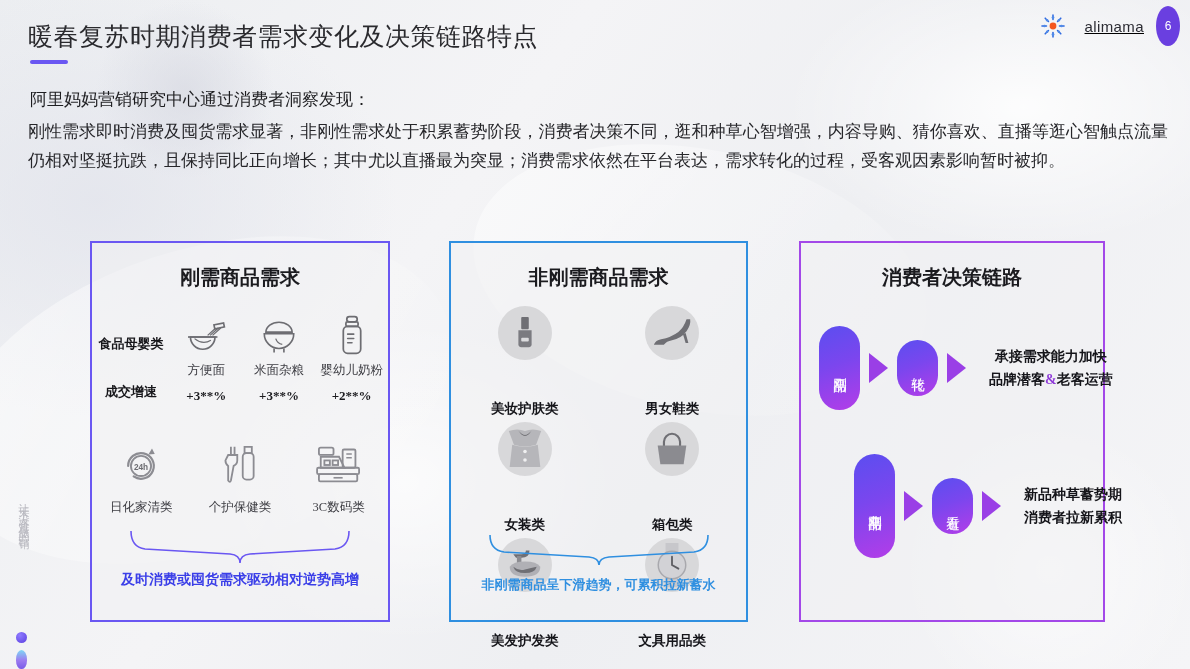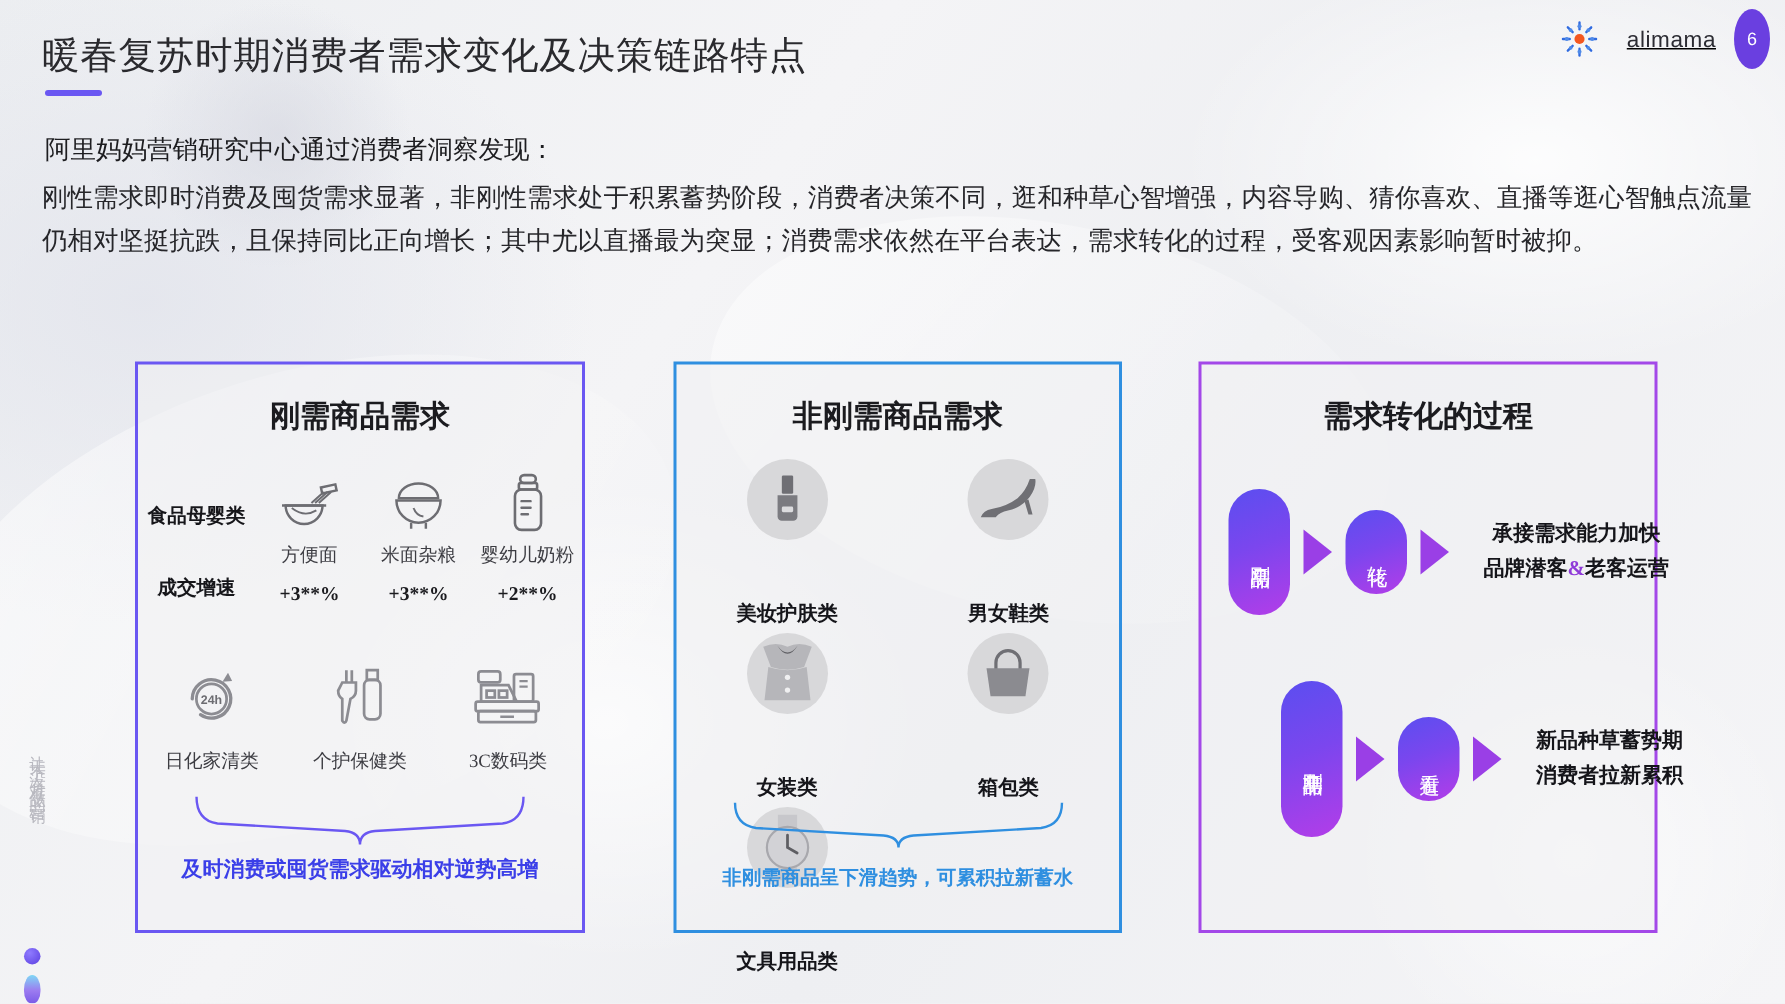--- a/index.html
+++ b/index.html
@@ -370,40 +370,51 @@
           <svg width="36" height="34" viewBox="0 0 40 38">
             <path d="M11 16 v-5 a9 9 0 0 1 18 0 v5" fill="none" stroke="#6f6f74" stroke-width="2.4"></path>
             <path d="M4 15 h32 l-3 21 h-26 z" fill="#8b8b90"></path>
           </svg>
         </div>
         <div class="nr-name">箱包类</div>
       </div>
 
       <div class="nr-cell">
         <div class="nr-circle">
+          <svg width="42" height="36" viewBox="0 0 46 40">
+            <path d="M10 8 h9 q5 0 5 -4 h4 q0 8 -9 8 h-6 z" fill="#6f6f74"></path>
+            <rect x="14" y="10" width="5" height="8" fill="#8b8b90"></rect>
+            <path d="M6 22 q4 -6 17 -6 q13 0 17 6 q0 11 -17 11 q-17 0 -17 -11 z" fill="#b0b0b5"></path>
+            <path d="M10 22 q6 5 13 3 q7 -2 13 -3 q-2 7 -13 7 q-11 0 -13 -7 z" fill="#6f6f74"></path>
+          </svg>
+        </div>
+        <div class="nr-name">美发护发类</div>
+      </div>
+      <div class="nr-cell">
+        <div class="nr-circle">
           <svg width="38" height="44" viewBox="0 0 40 48">
             <rect x="13" y="0" width="14" height="12" fill="#c7c7cb"></rect>
             <rect x="13" y="36" width="14" height="12" fill="#c7c7cb"></rect>
             <circle cx="20" cy="24" r="15" fill="#d2d2d6" stroke="#a8a8ad" stroke-width="1.6"></circle>
             <path d="M20 15 v9 l7 4" fill="none" stroke="#5e5e63" stroke-width="2" stroke-linecap="round"></path>
           </svg>
         </div>
         <div class="nr-name">文具用品类</div>
       </div>
     </div>
 
     <svg class="brace" style="top:292px;" width="226" height="32" viewBox="0 0 226 32">
       <path d="M4 0 q0 15 14 17 l85 5 q10 1 10 8 q0 -7 10 -8 l85 -5 q14 -2 14 -17" fill="none" stroke="#2f8fe0" stroke-width="1.6"></path>
     </svg>
 
     <div class="card-footnote">非刚需商品呈下滑趋势，可累积拉新蓄水</div>
   </div>
 
   <div class="card card-path">
-    <div class="card-title">需求转化的过程</div>
+    <div class="card-title">消费者决策链路</div>
 
     <div class="path-row path-row-1">
       <div class="pill">
         <span style="writing-mode:vertical-rl;text-orientation:upright;letter-spacing:1px;">刚需品</span>
       </div>
       <div class="arrow"></div>
       <div class="pill pill-small">
         <span style="writing-mode:vertical-rl;text-orientation:upright;letter-spacing:1px;">转化</span>
       </div>
       <div class="arrow"></div>

